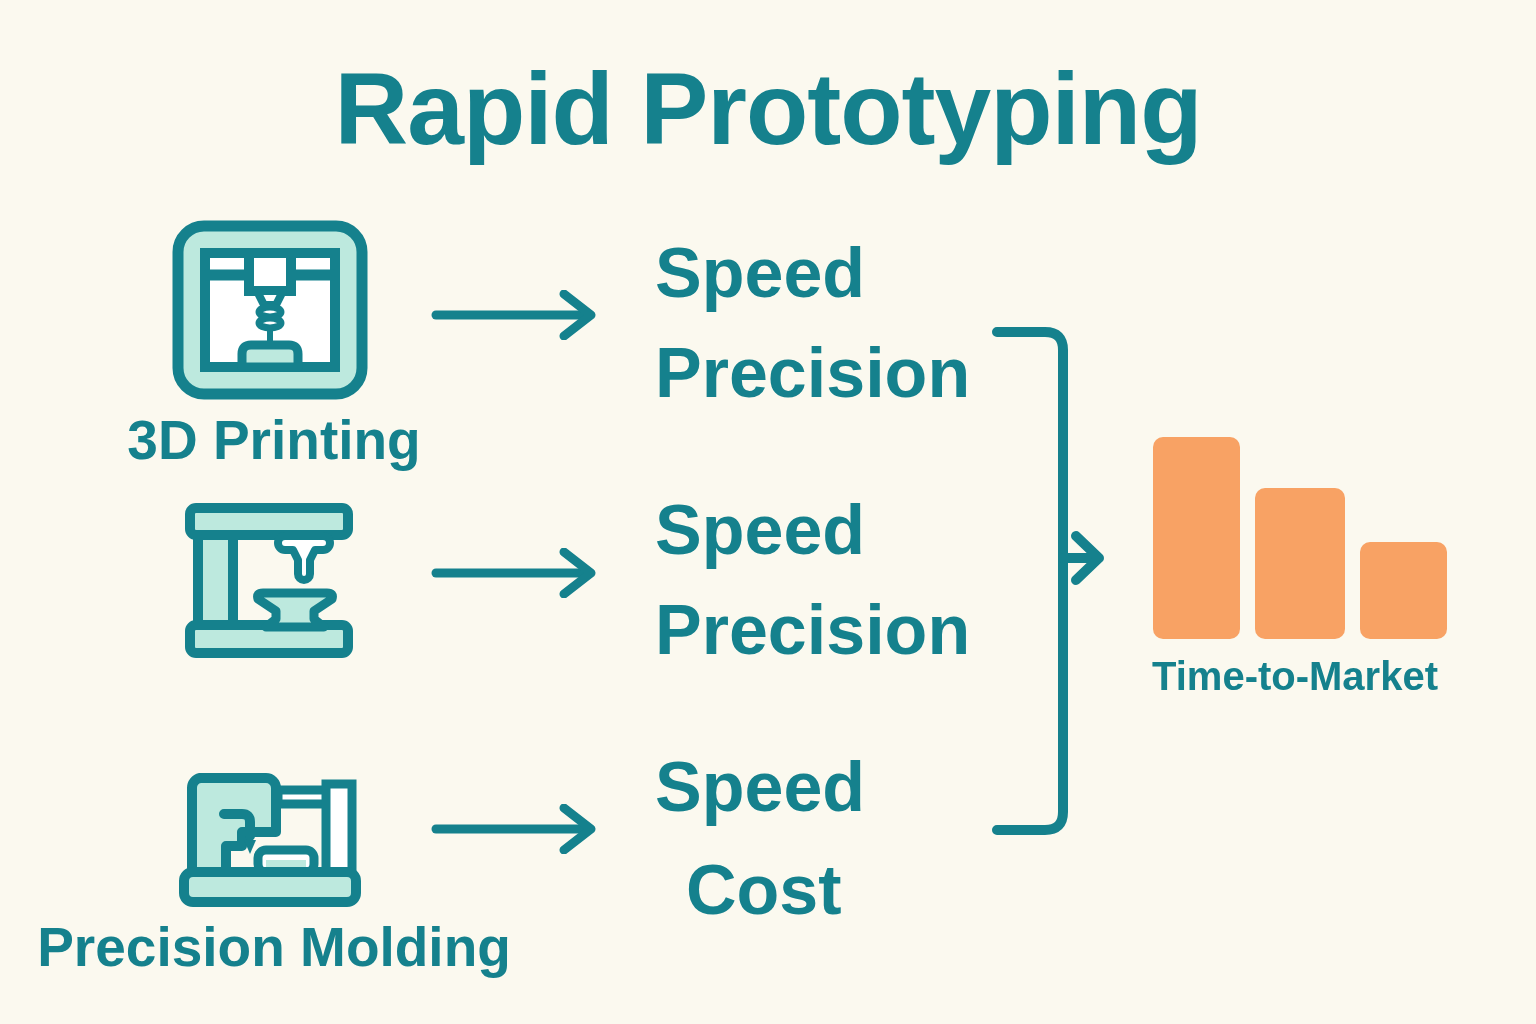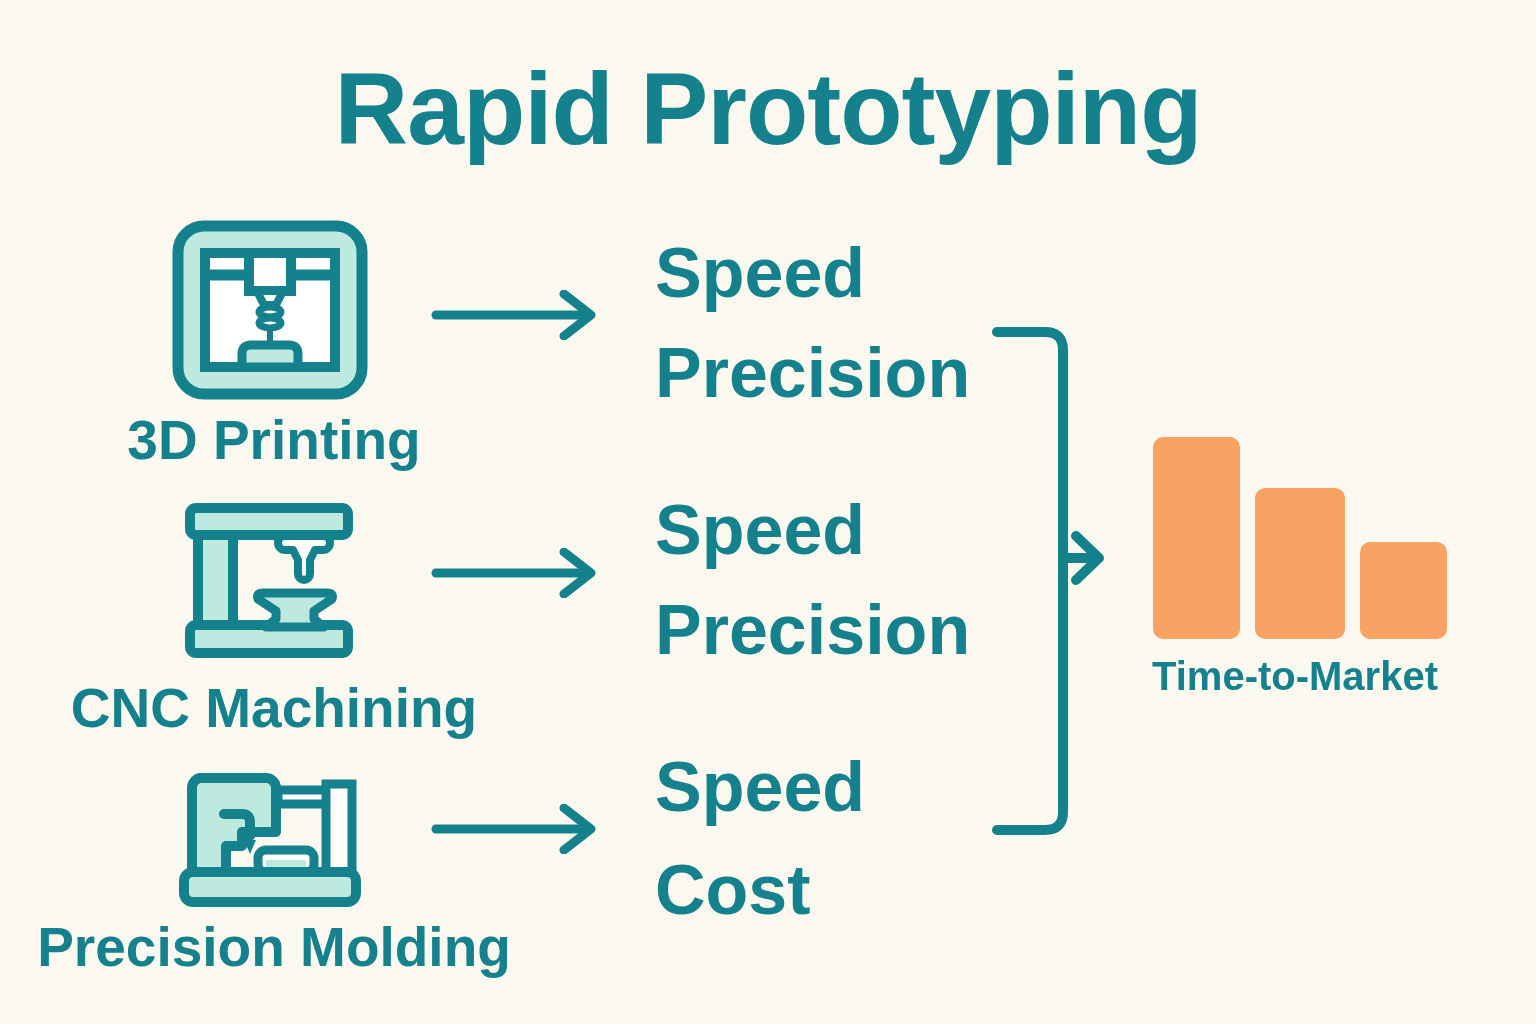--- a/index.html
+++ b/index.html
@@ -95,21 +95,20 @@
 
   <div class="icon-box" style="left:185px;top:503px;width:168px;height:157px;">
     <svg viewBox="0 0 168 157">
       <rect class="fm st" x="5" y="5" width="158" height="27" rx="6" stroke-width="10"></rect>
       <rect class="fm st" x="13" y="32" width="35" height="90" stroke-width="10"></rect>
       <rect class="fm st" x="5" y="122" width="158" height="28" rx="6" stroke-width="10"></rect>
       <path class="fw st" d="M100,33 h38 a7,7 0 0 1 0,14 h-8 l-5,10 v14 a6,6 0 0 1 -12,0 v-14 l-5,-10 h-8 a7,7 0 0 1 0,-14 z" stroke-width="8" stroke-linejoin="round"></path>
       <path class="fm st" d="M78,90 h64 q7,0 5,6 l-18,12 v8 l10,8 h-58 l10,-8 v-8 l-18,-12 q-2,-6 5,-6 z" stroke-width="9" stroke-linejoin="round"></path>
     </svg>
   </div>
-  <div class="method-label" style="top:681px;">CNC Machining</div>
 
   <div class="icon-box" style="left:178px;top:770px;width:187px;height:140px;">
     <svg viewBox="0 0 187 140">
       <rect class="fw st" x="100" y="20" width="58" height="14" stroke-width="9"></rect>
       <rect class="fw st" x="148" y="14" width="26" height="88" stroke-width="9"></rect>
       <path class="fm st" d="M22,8 h66 a10,10 0 0 1 10,10 v44 h-34 v14 h-16 v26 h-34 v-84 a10,10 0 0 1 8,-10 z" stroke-width="10" stroke-linejoin="round"></path>
       <path class="fn st" d="M46,44 h18 q8,0 8,8 v14" stroke-width="10" stroke-linecap="round" fill="none"></path>
       <path class="ft" d="M66,70 h12 l-6,14 z"></path>
       <rect class="fw st" x="80" y="80" width="56" height="22" rx="8" stroke-width="9"></rect>
       <rect class="fm" x="88" y="90" width="40" height="8"></rect>
@@ -135,21 +134,21 @@
       <line class="fn st" x1="6" y1="25" x2="158" y2="25" stroke-width="9" stroke-linecap="round"></line>
       <path class="fn st" d="M134,4 L161,25 L134,46" stroke-width="9" stroke-linecap="round" stroke-linejoin="round" fill="none"></path>
     </svg>
   </div>
 
   <div class="benefit" style="left:655px;top:238px;">Speed</div>
   <div class="benefit" style="left:655px;top:338px;">Precision</div>
   <div class="benefit" style="left:655px;top:495px;">Speed</div>
   <div class="benefit" style="left:655px;top:595px;">Precision</div>
   <div class="benefit" style="left:655px;top:752px;">Speed</div>
-  <div class="benefit" style="left:655px;top:855px;">Cost</div>
+  <div class="benefit" style="left:686px;top:855px;">Cost</div>
 
   <div class="bracket">
     <svg viewBox="0 0 145 545">
       <path class="fn st" d="M12,12 H60 Q78,12 78,30 V492 Q78,510 60,510 H12" stroke-width="10" stroke-linecap="round" fill="none"></path>
       <line class="fn st" x1="78" y1="238" x2="110" y2="238" stroke-width="10" stroke-linecap="round"></line>
       <path class="fn st" d="M91,216 L114,238 L91,260" stroke-width="10" stroke-linecap="round" stroke-linejoin="round" fill="none"></path>
     </svg>
   </div>
 
   <div class="chart">

